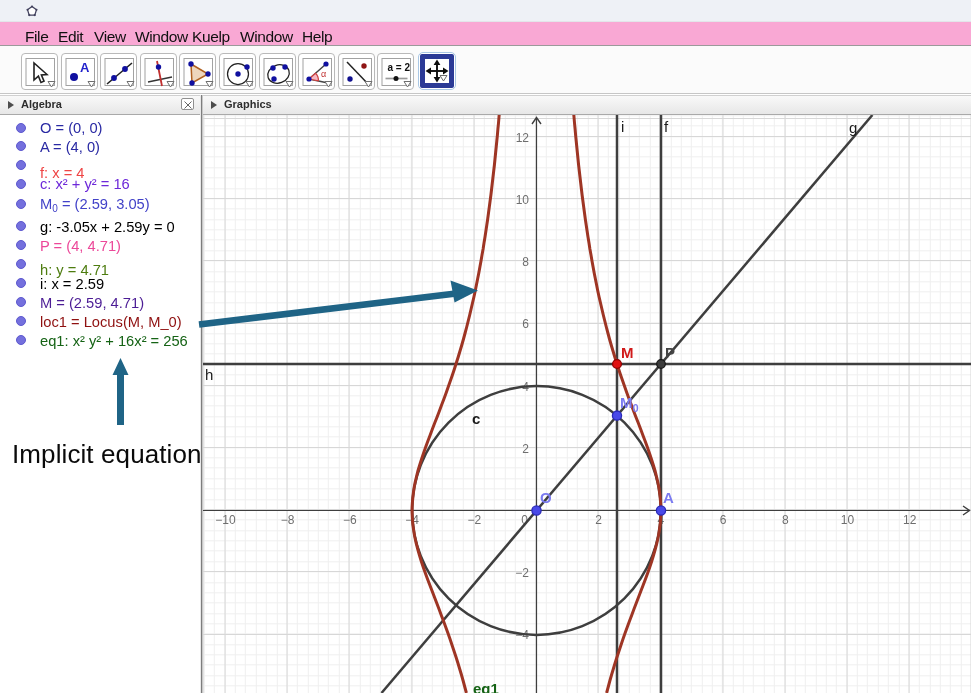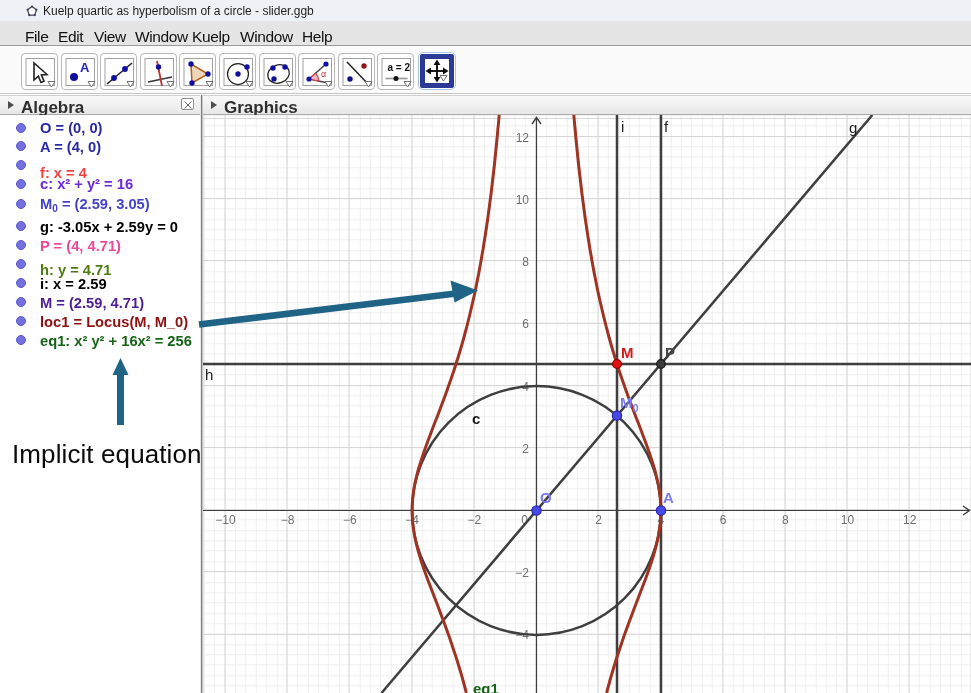--- a/index.html
+++ b/index.html
@@ -2,39 +2,39 @@
 <html><head><meta charset="utf-8">
 <style>
 *{margin:0;padding:0;box-sizing:border-box}
 html,body{width:971px;height:693px;overflow:hidden;background:#fff;
  font-family:"Liberation Sans",sans-serif;position:relative}
 .abs{position:absolute}
 
 #title{left:0;top:0;width:971px;height:22px;background:#eef1f6;border-bottom:1px solid #e3e6ea}
 #title .txt{left:43px;top:4px;font-size:12px;color:#1f1f1f}
 
-#menu{left:0;top:22px;width:971px;height:24px;background:#e5e5e5;border-bottom:1px solid #9a9a9a}
+#menu{left:0;top:22px;width:971px;height:24px;background:#f9a8d4;border-bottom:1px solid #9a9a9a}
 #menu span{position:absolute;top:6px;font-size:15.5px;letter-spacing:-0.4px;color:#101010}
 
 #tools{left:0;top:46px;width:971px;height:48px;background:#fbfbfb;border-bottom:1px solid #c6c6c6}
 .tbtn{position:absolute;top:7px;width:37px;height:37px;background:#fff;border:1px solid #b9b9b9;border-radius:4px}
 .tbtn svg.ic{position:absolute;left:3px;top:4px}
 .drop{position:absolute;right:1px;bottom:1px}
 .drop{position:absolute;right:1px;bottom:1px}
 #selbtn{position:absolute;top:6px;left:418px;width:38px;height:38px;border:1px solid #a9c7e4;border-radius:5px;background:#fff}
 #selbtn .inner{position:absolute;left:1px;top:1px;width:34px;height:34px;border:5px solid #2b3a96;border-radius:2px;background:#fff}
 
 .phead{top:95px;height:20px;background:linear-gradient(#f9f9f9,#e7e7e7);border-top:1px solid #d0d0d0;border-bottom:1px solid #a9a9a9}
 .phead .tri{position:absolute;left:8px;top:5px;width:0;height:0;border-left:6px solid #4d4d4d;border-top:4.5px solid transparent;border-bottom:4.5px solid transparent}
-.phead .cap{position:absolute;left:21px;top:2px;font-size:17px;font-weight:bold;color:#2e2e2e}
+.phead .cap{position:absolute;left:21px;top:2px;font-size:11px;font-weight:bold;color:#2e2e2e}
 #xbtn{position:absolute;left:181px;top:2px;width:13px;height:12px;background:#fff;border:1px solid #909090;border-radius:2px}
 #xbtn svg{position:absolute;left:1px;top:1px}
 
 #alg{left:0;top:115px;width:200px;height:578px;background:#fff}
-.row{position:absolute;left:40px;font-size:14.7px;font-weight:bold;white-space:nowrap}
+.row{position:absolute;left:40px;font-size:14.7px;font-weight:normal;white-space:nowrap}
 .bul{position:absolute;left:16px;width:10px;height:10px;border-radius:50%;background:#7470dd;border:1px solid #5d58cf}
 sub.s{font-size:10px;vertical-align:-3px}
 
 #sep{left:200px;top:95px;width:3px;height:598px;background:#7d7d7d;border-left:1px solid #e8e8e8;border-right:1px solid #c8c8c8}
 
 #gfx{left:203px;top:115px;width:768px;height:578px;background:
  repeating-linear-gradient(to right,#d7d7d7 0 1px,transparent 1px 62.2px),
  repeating-linear-gradient(to bottom,#d7d7d7 0 1px,transparent 1px 62.2px),
  repeating-linear-gradient(to right,#efefef 0 1px,transparent 1px 10.3667px),
  repeating-linear-gradient(to bottom,#efefef 0 1px,transparent 1px 10.3667px),
@@ -48,21 +48,20 @@
 <body>
 <div id="title" class="abs">
  <svg class="abs" style="left:26px;top:5px" width="12" height="12" viewBox="0 0 24 24">
       <path d="M12 3 L20.9 9.7 L17.5 20.2 L6.5 20.2 L3.1 9.7 Z" fill="#fff" stroke="#42425e" stroke-width="2.6"></path>
       <circle cx="12" cy="3" r="2.2" fill="#42425e"></circle>
       <circle cx="20.9" cy="9.7" r="2.2" fill="#42425e"></circle>
       <circle cx="17.5" cy="20.2" r="2.2" fill="#42425e"></circle>
       <circle cx="6.5" cy="20.2" r="2.2" fill="#42425e"></circle>
       <circle cx="3.1" cy="9.7" r="2.2" fill="#42425e"></circle>
     </svg>
- <div class="abs txt">Kuelp quartic as hyperbolism of a circle - slider.ggb</div>
 </div>
 <div id="menu" class="abs">
  <span style="left:25px">File</span>
     <span style="left:58px">Edit</span>
  <span style="left:94px">View</span>
     <span style="left:135px">Window</span>
  <span style="left:192px">Kuelp</span>
     <span style="left:240px">Window</span>
  <span style="left:302px">Help</span>
 </div>

